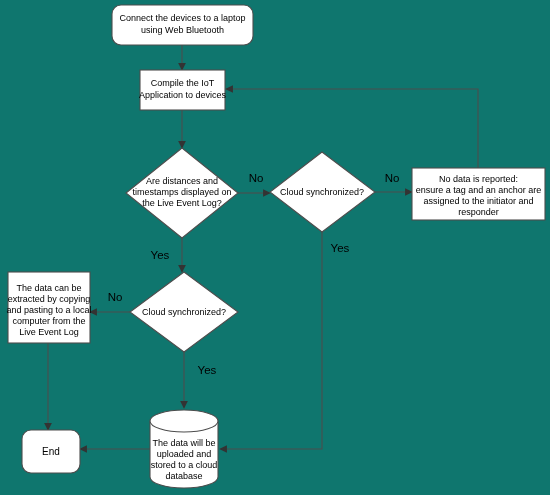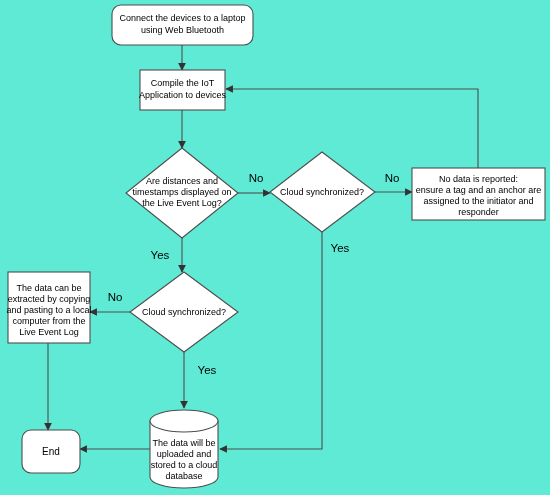--- a/index.html
+++ b/index.html
@@ -8,21 +8,21 @@
     padding: 0;
     background: #ffffff;
   }
   body {
     font-family: "Liberation Sans", sans-serif;
   }
   #canvas {
     position: relative;
     width: 550px;
     height: 495px;
-    background: #5eead4;
+    background: #0f766e;
     overflow: hidden;
   }
   #flow-svg {
     position: absolute;
     left: 0;
     top: 0;
     width: 550px;
     height: 495px;
   }
   .node-shape {

